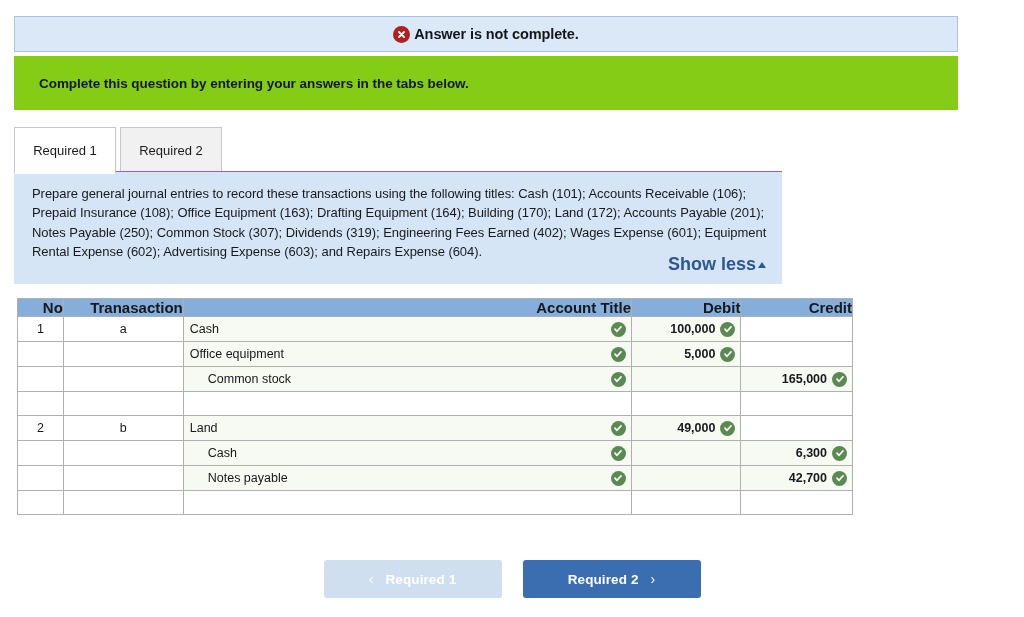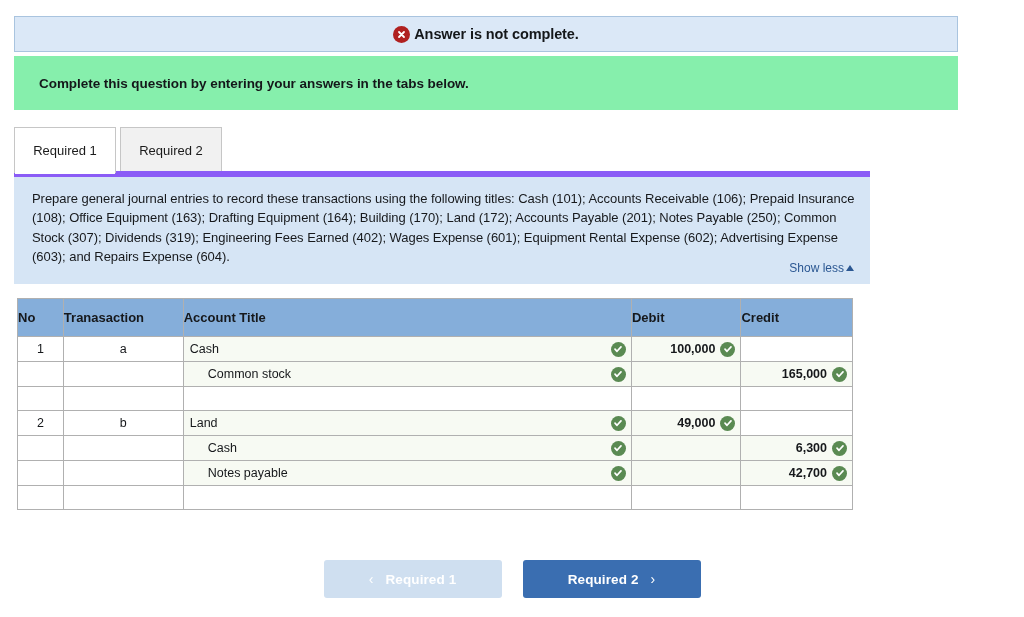--- a/index.html
+++ b/index.html
@@ -53,21 +53,21 @@
     letter-spacing: -0.1px;
   }
 
   
   .instruction-bar {
     position: absolute;
     left: 14px;
     top: 56px;
     width: 944px;
     height: 54px;
-    background: #86efac;
+    background: #84cc16;
     display: flex;
     align-items: center;
     padding-left: 25px;
   }
   .instruction-text {
     font-size: 13.5px;
     font-weight: bold;
     color: #14171a;
     letter-spacing: -0.05px;
   }
@@ -111,38 +111,38 @@
     bottom: -1px;
     height: 2px;
     background: #ffffff;
   }
 
   
   .panel {
     position: absolute;
     left: 14px;
     top: 171px;
-    width: 856px;
+    width: 768px;
     height: 113px;
     background: #d6e5f5;
-    border-top: 6px solid #8b5cf6;
+    border-top: 1px solid #8b5cf6;
     padding: 12px 14px 16px 18px;
   }
   .panel-text {
     font-size: 13px;
     line-height: 19.4px;
     color: #17191c;
     letter-spacing: -0.05px;
   }
   .show-less {
     position: absolute;
     right: 16px;
     bottom: 9px;
-    font-size: 12px;
-    font-weight: normal;
+    font-size: 18px;
+    font-weight: bold;
     color: #2b5792;
     cursor: pointer;
     display: flex;
     align-items: center;
     gap: 1px;
   }
   .show-less .caret {
     display: inline-block;
     width: 0; height: 0;
     border-left: 4.5px solid transparent;
@@ -163,23 +163,23 @@
   .jtable th, .jtable td {
     border: 1px solid #b0b0b0;
     font-size: 12.5px;
     color: #16181b;
     height: 25px;
     padding: 0;
   }
   .jtable thead th {
     background: #85aeda;
     font-weight: bold;
-    text-align: left;
-    height: 38px;
-    font-size: 13px;
+    text-align: right;
+    height: 18px;
+    font-size: 15px;
   }
   .col-no      { width: 44px; }
   .col-trans   { width: 115px; }
   .col-account { width: 430px; }
   .col-debit   { width: 105px; }
   .col-credit  { width: 107px; }
 
   td.c-no, td.c-trans { text-align: center; background: #ffffff; }
   td.c-account {
     background: #ffffff;
@@ -349,20 +349,49 @@
             <div class="amt-wrap">
               <span></span>
             </div>
           </td>
         </tr>
         <tr>
           <td class="c-no"></td>
           <td class="c-trans"></td>
           <td class="c-account filled">
             <div class="acct-wrap">
+              <span class="acct-label">Office equipment</span>
+              <span class="check-icon">
+                <svg width="10" height="10" viewBox="0 0 10 10">
+                  <path d="M2 5.2 L4 7.3 L8 2.9" stroke="#ffffff" stroke-width="1.7" fill="none" stroke-linecap="round" stroke-linejoin="round"></path>
+                </svg>
+              </span>
+            </div>
+          </td>
+          <td class="c-amt filled">
+            <div class="amt-wrap">
+              <span>5,000</span>
+              <span class="check-icon">
+                <svg width="10" height="10" viewBox="0 0 10 10">
+                  <path d="M2 5.2 L4 7.3 L8 2.9" stroke="#ffffff" stroke-width="1.7" fill="none" stroke-linecap="round" stroke-linejoin="round"></path>
+                </svg>
+              </span>
+            </div>
+          </td>
+          <td class="c-amt">
+            <div class="amt-wrap">
+              <span></span>
+            </div>
+          </td>
+        </tr>
+        <tr>
+          <td class="c-no"></td>
+          <td class="c-trans"></td>
+          <td class="c-account filled">
+            <div class="acct-wrap">
               <span class="acct-label indent">Common stock</span>
               <span class="check-icon">
                 <svg width="10" height="10" viewBox="0 0 10 10">
                   <path d="M2 5.2 L4 7.3 L8 2.9" stroke="#ffffff" stroke-width="1.7" fill="none" stroke-linecap="round" stroke-linejoin="round"></path>
                 </svg>
               </span>
             </div>
           </td>
           <td class="c-amt filled">
             <div class="amt-wrap">

